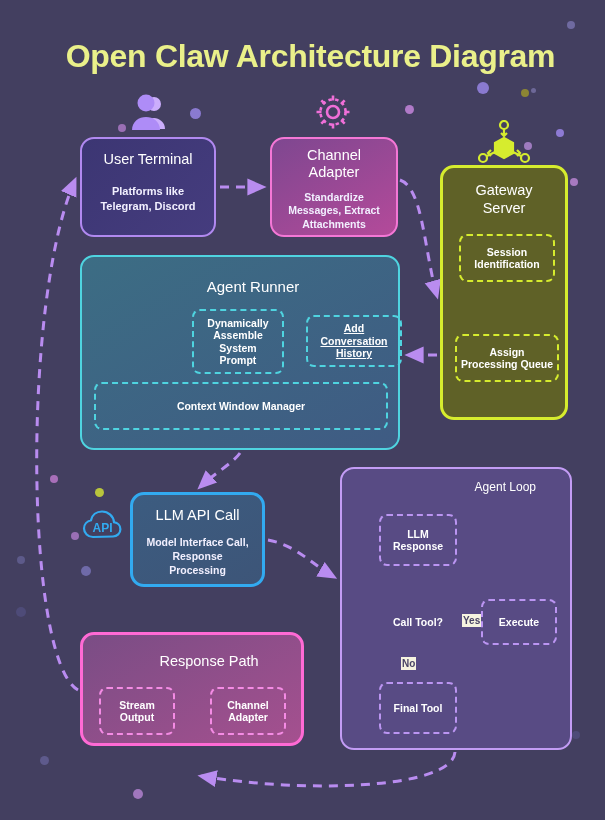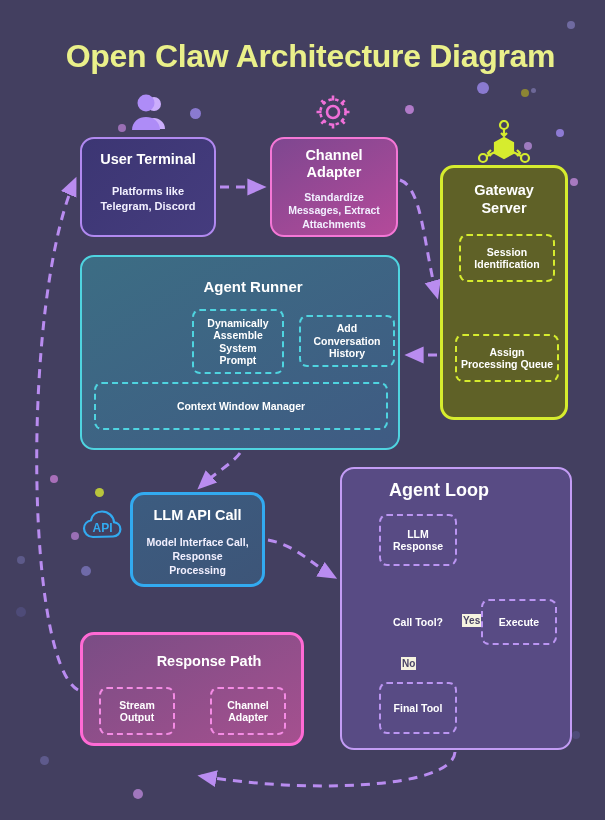--- a/index.html
+++ b/index.html
@@ -22,21 +22,21 @@
   #title{
     position:absolute;left:0;top:38px;width:605px;text-align:center;
     font-size:32px;font-weight:bold;color:#eaf08a;letter-spacing:-0.3px;margin-left:8px;
   }
 
   
   .node{
     position:absolute;border-radius:14px;box-sizing:border-box;
     color:#ffffff;text-align:center;
   }
-  .node .ttl{font-weight:bold;color:#fff;}
+  .node .ttl{font-weight:normal;color:#fff;}
   .node .sub{font-weight:bold;color:#f2f0ff;}
 
   
   .sb{
     position:absolute;box-sizing:border-box;border-style:dashed;border-width:2.5px;
     border-radius:8px;display:flex;align-items:center;justify-content:center;
     font-weight:bold;color:#fff;line-height:1.18;
   }
 
   
@@ -67,36 +67,36 @@
 
   #agent-runner{
     left:80px;top:255px;width:320px;height:195px;
     background:linear-gradient(150deg,#3c6d84 0%,#3f5b83 100%);
     border:2.5px solid #4fd4e0;
   }
   #agent-runner .ttl{font-size:15px;margin-top:21px;margin-left:26px;}
   #agent-runner .sb{border-color:#4fd4e0;font-size:10.5px;}
   #ar-select{left:12px;top:60px;width:90px;height:52px;}
   #ar-assemble{left:110px;top:52px;width:92px;height:65px;}
-  #ar-history{left:217px;top:58px;width:96px;height:52px;}
+  #ar-history{left:224px;top:58px;width:96px;height:52px;text-decoration:underline;}
   #ar-context{left:12px;top:125px;width:294px;height:48px;font-size:11px;}
 
   #llm-api{
     left:130px;top:492px;width:135px;height:95px;
     background:linear-gradient(150deg,#3c5c80 0%,#3d5578 100%);
     border:3px solid #32aaf0;
   }
   #llm-api .ttl{font-size:14.5px;margin-top:12px;}
   #llm-api .sub{font-size:10.5px;margin-top:13px;line-height:1.32;}
 
   #agent-loop{
     left:340px;top:467px;width:232px;height:283px;
     background:#584b84;border:2.5px solid #c39cf5;
   }
-  #agent-loop .ttl{font-size:18px;margin-top:11px;margin-right:34px;}
+  #agent-loop .ttl{font-size:12px;margin-top:11px;margin-right:34px;text-align:right;}
   #agent-loop .sb{border-color:#bb95f2;font-size:10.5px;}
   #al-resp{left:37px;top:45px;width:78px;height:52px;}
   #al-exec{left:139px;top:130px;width:76px;height:46px;}
   #al-final{left:37px;top:213px;width:78px;height:52px;}
   .diamond-label{
     position:absolute;left:24px;top:133px;width:104px;height:40px;
     display:flex;align-items:center;justify-content:center;
     color:#fff;font-size:10.5px;font-weight:bold;
   }
   .edge-tag{

